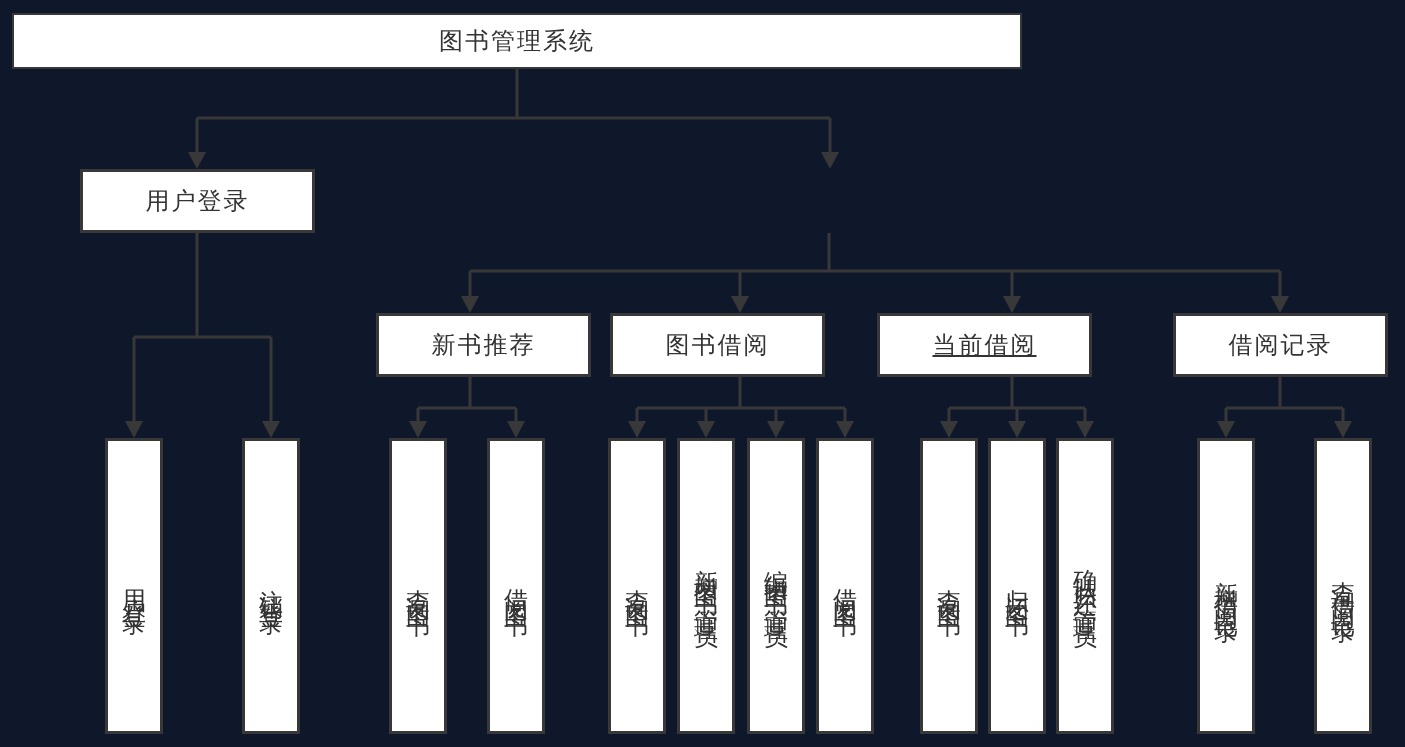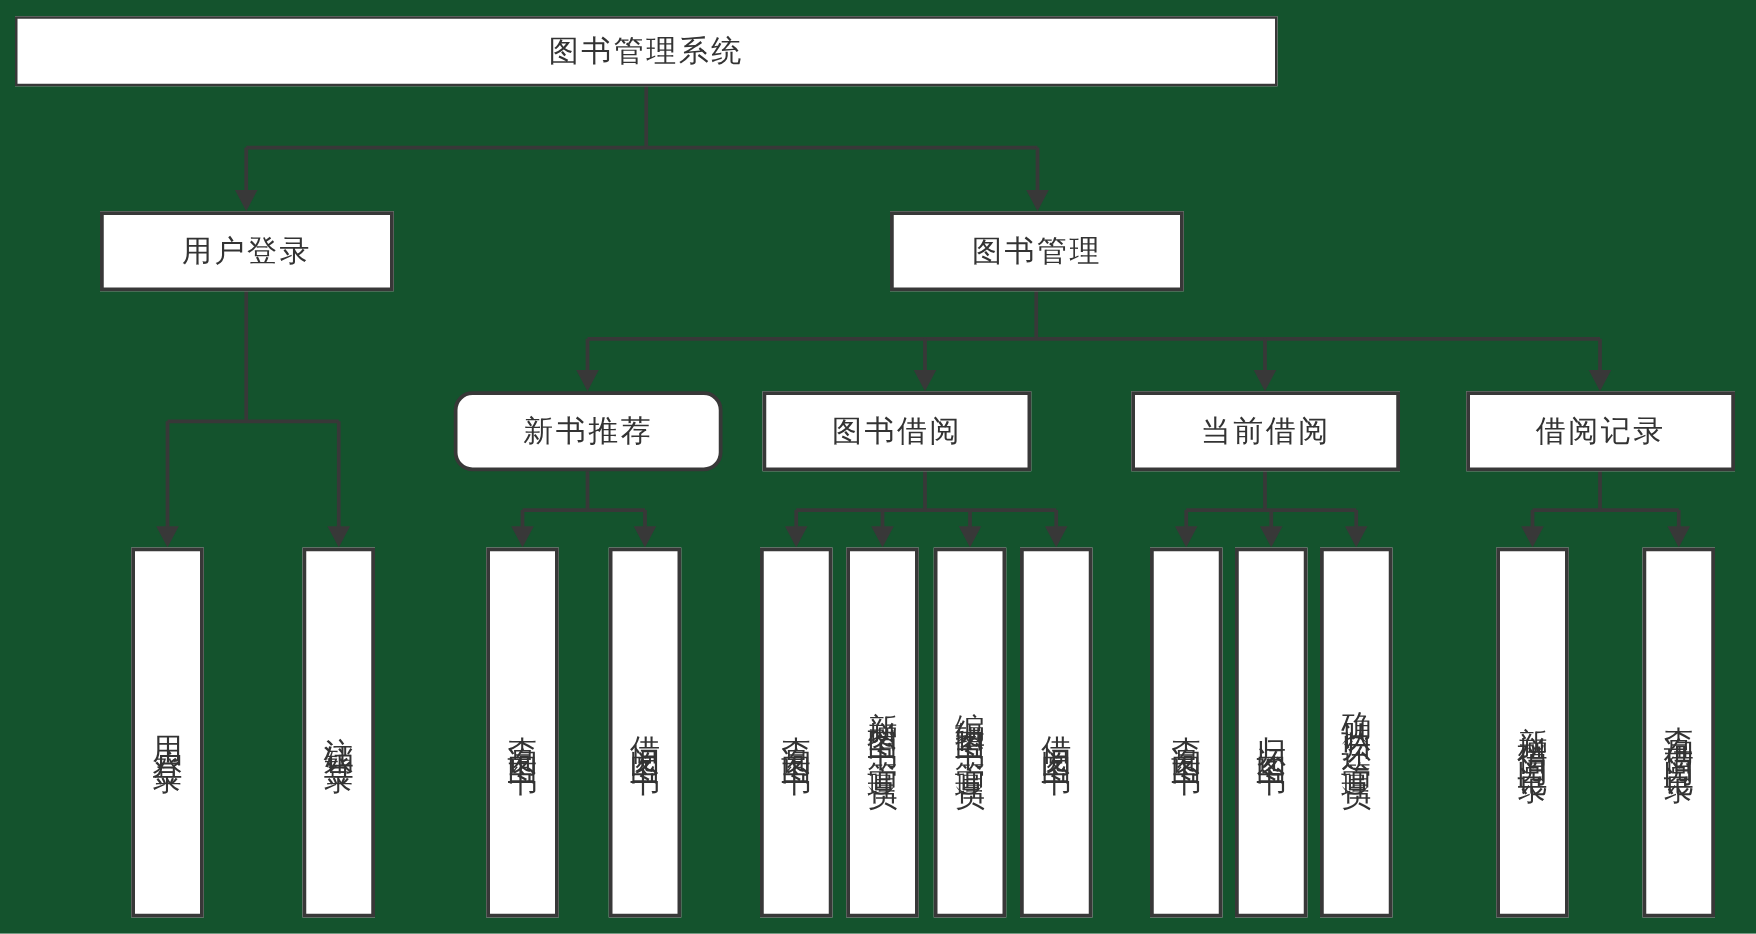--- a/index.html
+++ b/index.html
@@ -1,19 +1,19 @@
 <!DOCTYPE html>
 <html><head>
 <meta charset="utf-8">
 <style>
   html,body{margin:0;padding:0;background:#ffffff;}
   #canvas{
     position:relative;
     width:1405px;height:747px;
-    background:#14532d;
+    background:#0f172a;
     font-family:"DejaVu Sans","Liberation Sans",sans-serif;
     overflow:hidden;
   }
   #wires{position:absolute;left:0;top:0;width:1405px;height:747px;}
   .box{
     position:absolute;
     box-sizing:border-box;
     background:#ffffff;
     border:3px solid #383838;
     display:flex;align-items:center;justify-content:center;
@@ -116,31 +116,28 @@
     </g>
   </svg>
 
   <div class="box root-box hlabel">
     <span class="lbl">图书管理系统</span>
   </div>
 
   <div class="box l2 hlabel" style="left:80px;">
     <span class="lbl">用户登录</span>
   </div>
-  <div class="box l2 hlabel" style="left:712px;">
-    <span class="lbl">图书管理</span>
-  </div>
 
-  <div class="box l3 hlabel" style="left:363px;border-radius:15px;">
+  <div class="box l3 hlabel" style="left:376px;">
     <span class="lbl">新书推荐</span>
   </div>
   <div class="box l3 hlabel" style="left:610px;">
     <span class="lbl">图书借阅</span>
   </div>
-  <div class="box l3 hlabel" style="left:905px;">
+  <div class="box l3 hlabel" style="left:877px;text-decoration:underline;">
     <span class="lbl">当前借阅</span>
   </div>
   <div class="box l3 hlabel" style="left:1173px;">
     <span class="lbl">借阅记录</span>
   </div>
 
   <div class="box leaf" style="left:105px;">
     <span class="lbl">用户登录</span>
   </div>
   <div class="box leaf" style="left:242px;">

